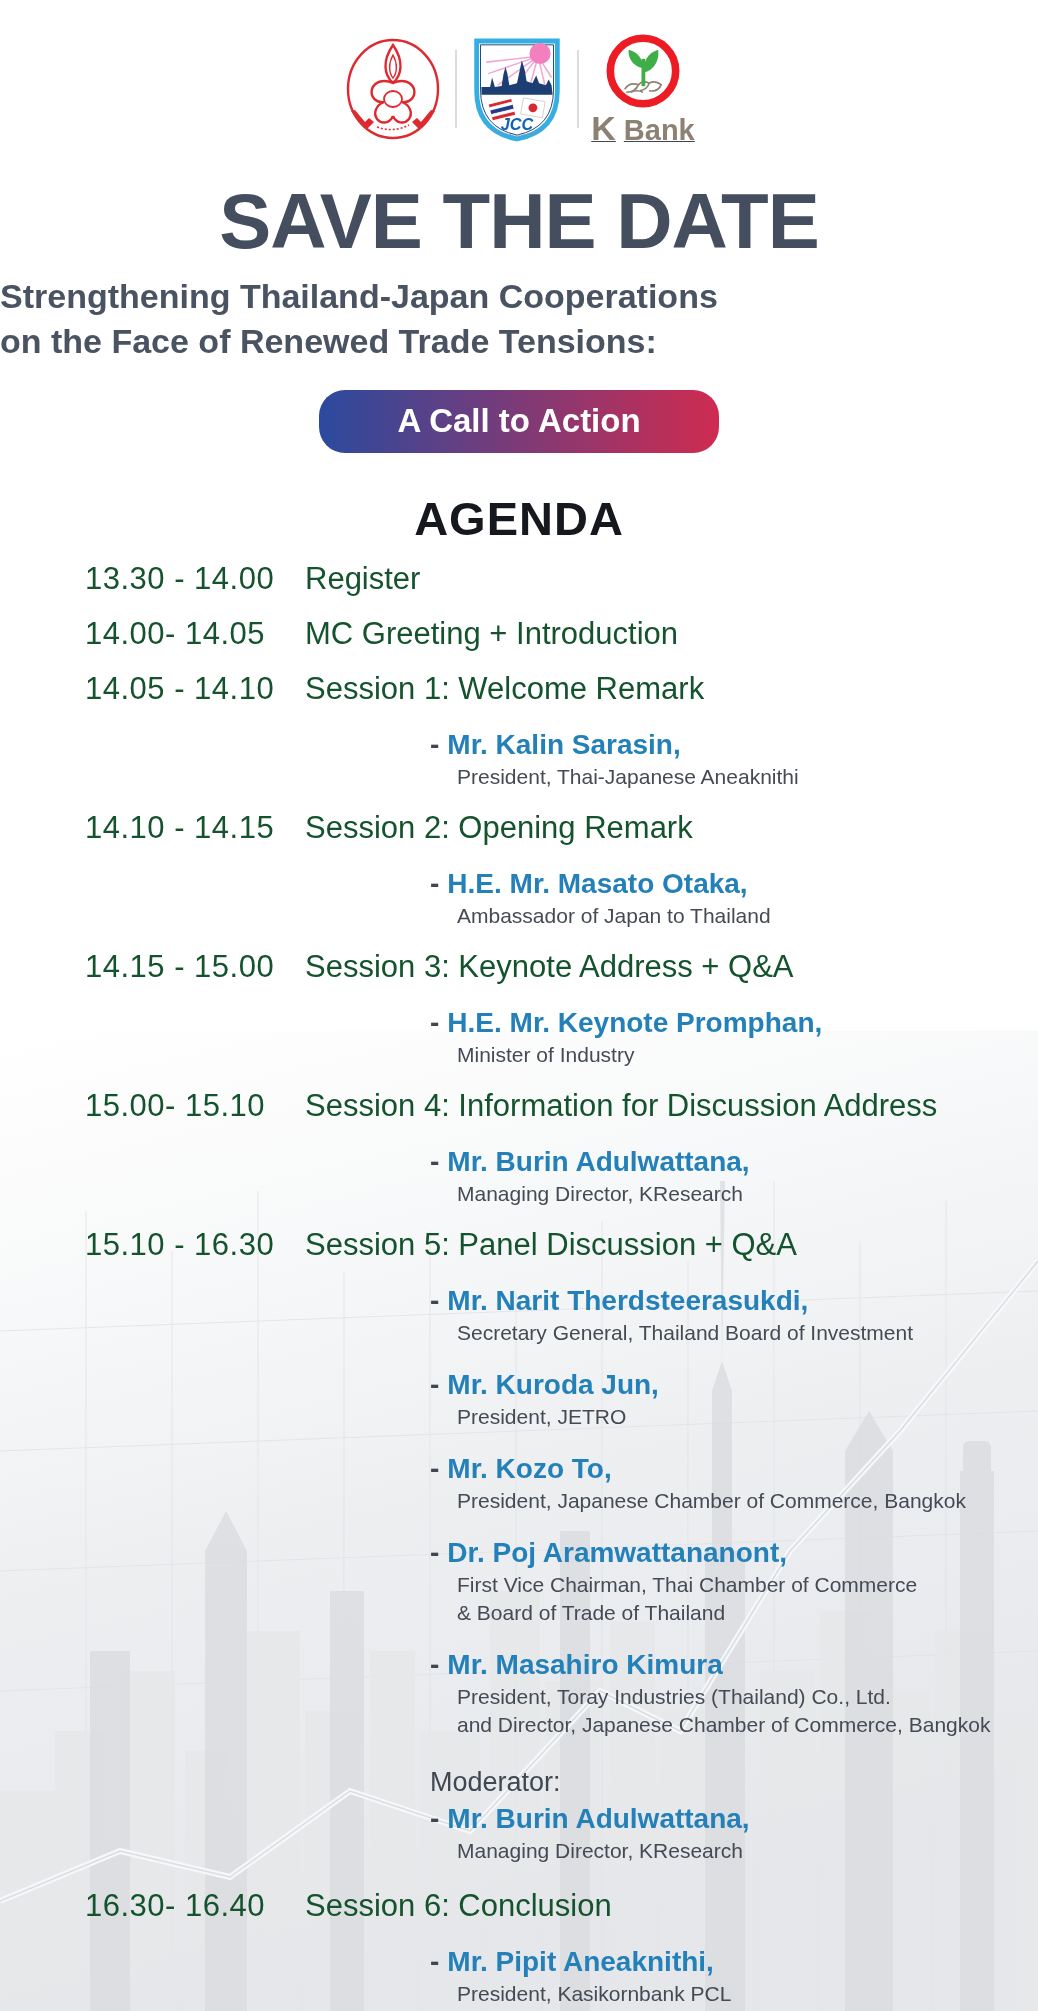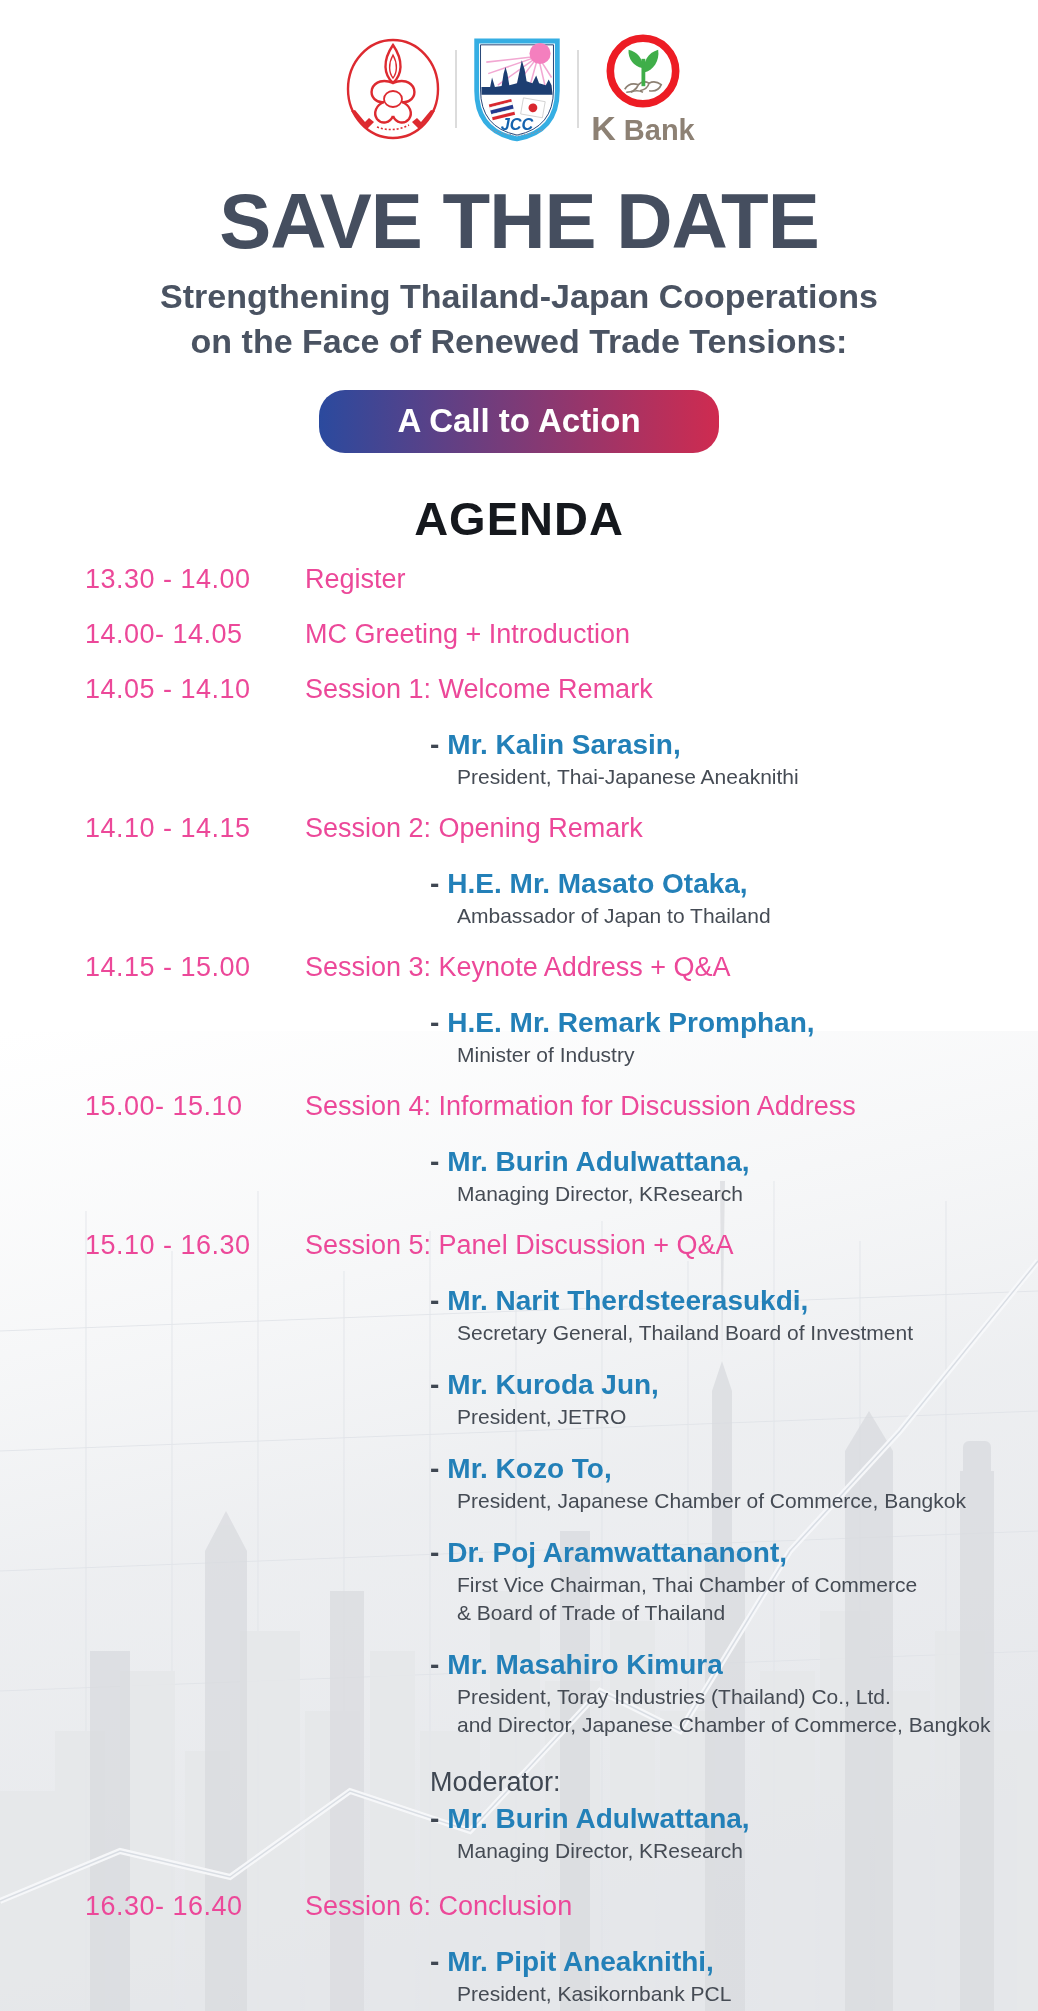--- a/index.html
+++ b/index.html
@@ -12,58 +12,58 @@
     font-family:"Liberation Sans", sans-serif;
     color:#3f4752;
   }
   .bg-art{position:absolute;left:0;bottom:0;width:1038px;height:980px;z-index:0;pointer-events:none;}
   .content{position:relative;z-index:1;}
 
   
   .logo-row{
     padding-top:30px;
     display:flex;align-items:center;justify-content:center;
-    gap:12px;height:118px;
+    gap:12px;height:118px;text-decoration:underline;
   }
   .logo-divider{width:2px;height:78px;background:#dcdcdc;}
   .kbank-wrap{display:flex;flex-direction:column;align-items:center;}
   .kbank-text{
     font-weight:bold;color:#8d8174;letter-spacing:0;
     line-height:1;margin-top:2px;
   }
   .kbank-text .k{font-size:34px;}
   .kbank-text .bank{font-size:29px;margin-left:8px;}
 
   
   .hero-title{
     margin-top:34px;text-align:center;
     font-size:78px;font-weight:bold;letter-spacing:-1px;
     color:#454e5f;line-height:1.0;
   }
   .hero-sub{
-    margin-top:14px;text-align:center;
+    margin-top:14px;text-align:left;
     font-size:34px;font-weight:bold;color:#4a5362;line-height:1.32;
   }
   .cta-pill{
     margin:26px auto 0 auto;
     width:400px;height:63px;border-radius:26px;
     display:flex;align-items:center;justify-content:center;
     color:#ffffff;font-size:33px;font-weight:bold;
     background:linear-gradient(90deg,#2b4a9e,#cf2b50);
   }
 
   
   .agenda-heading{
     margin-top:38px;text-align:center;
     font-size:47px;font-weight:bold;color:#15181d;letter-spacing:1px;
   }
   .agenda-list{margin:16px 0 0 85px;width:920px;}
   .agenda-item{
     display:grid;grid-template-columns:220px 1fr;
-    font-size:27px;color:#ec4899;line-height:34px;
+    font-size:31px;color:#14532d;line-height:34px;
     margin-bottom:21px;
   }
   .agenda-time{letter-spacing:0.5px;}
   .speaker{margin:10px 0 20px 345px;}
   .speaker-name{font-size:28px;font-weight:bold;color:#2380b8;line-height:36px;}
   .speaker-name .bullet{color:#3f4752;margin-right:8px;font-weight:bold;}
   .speaker-role{font-size:21px;color:#454b54;line-height:28px;margin-left:27px;}
   .moderator-label{font-size:27px;color:#3f4752;margin:26px 0 0 345px;line-height:34px;}
   .mod-block{margin-top:2px;margin-bottom:24px;}
 </style>
@@ -247,21 +247,21 @@
         </div>
         <div class="speaker">
           <div class="speaker-name"><span class="bullet">-</span><span>H.E. Mr. Masato Otaka,</span></div>
           <div class="speaker-role">Ambassador of Japan to Thailand</div>
         </div>
         <div class="agenda-item">
           <div class="agenda-time">14.15 - 15.00</div>
           <div class="agenda-title">Session 3: Keynote Address + Q&amp;A</div>
         </div>
         <div class="speaker">
-          <div class="speaker-name"><span class="bullet">-</span><span>H.E. Mr. Remark Promphan,</span></div>
+          <div class="speaker-name"><span class="bullet">-</span><span>H.E. Mr. Keynote Promphan,</span></div>
           <div class="speaker-role">Minister of Industry</div>
         </div>
         <div class="agenda-item">
           <div class="agenda-time">15.00- 15.10</div>
           <div class="agenda-title">Session 4: Information for Discussion Address</div>
         </div>
         <div class="speaker">
           <div class="speaker-name"><span class="bullet">-</span><span>Mr. Burin Adulwattana,</span></div>
           <div class="speaker-role">Managing Director, KResearch</div>
         </div>

